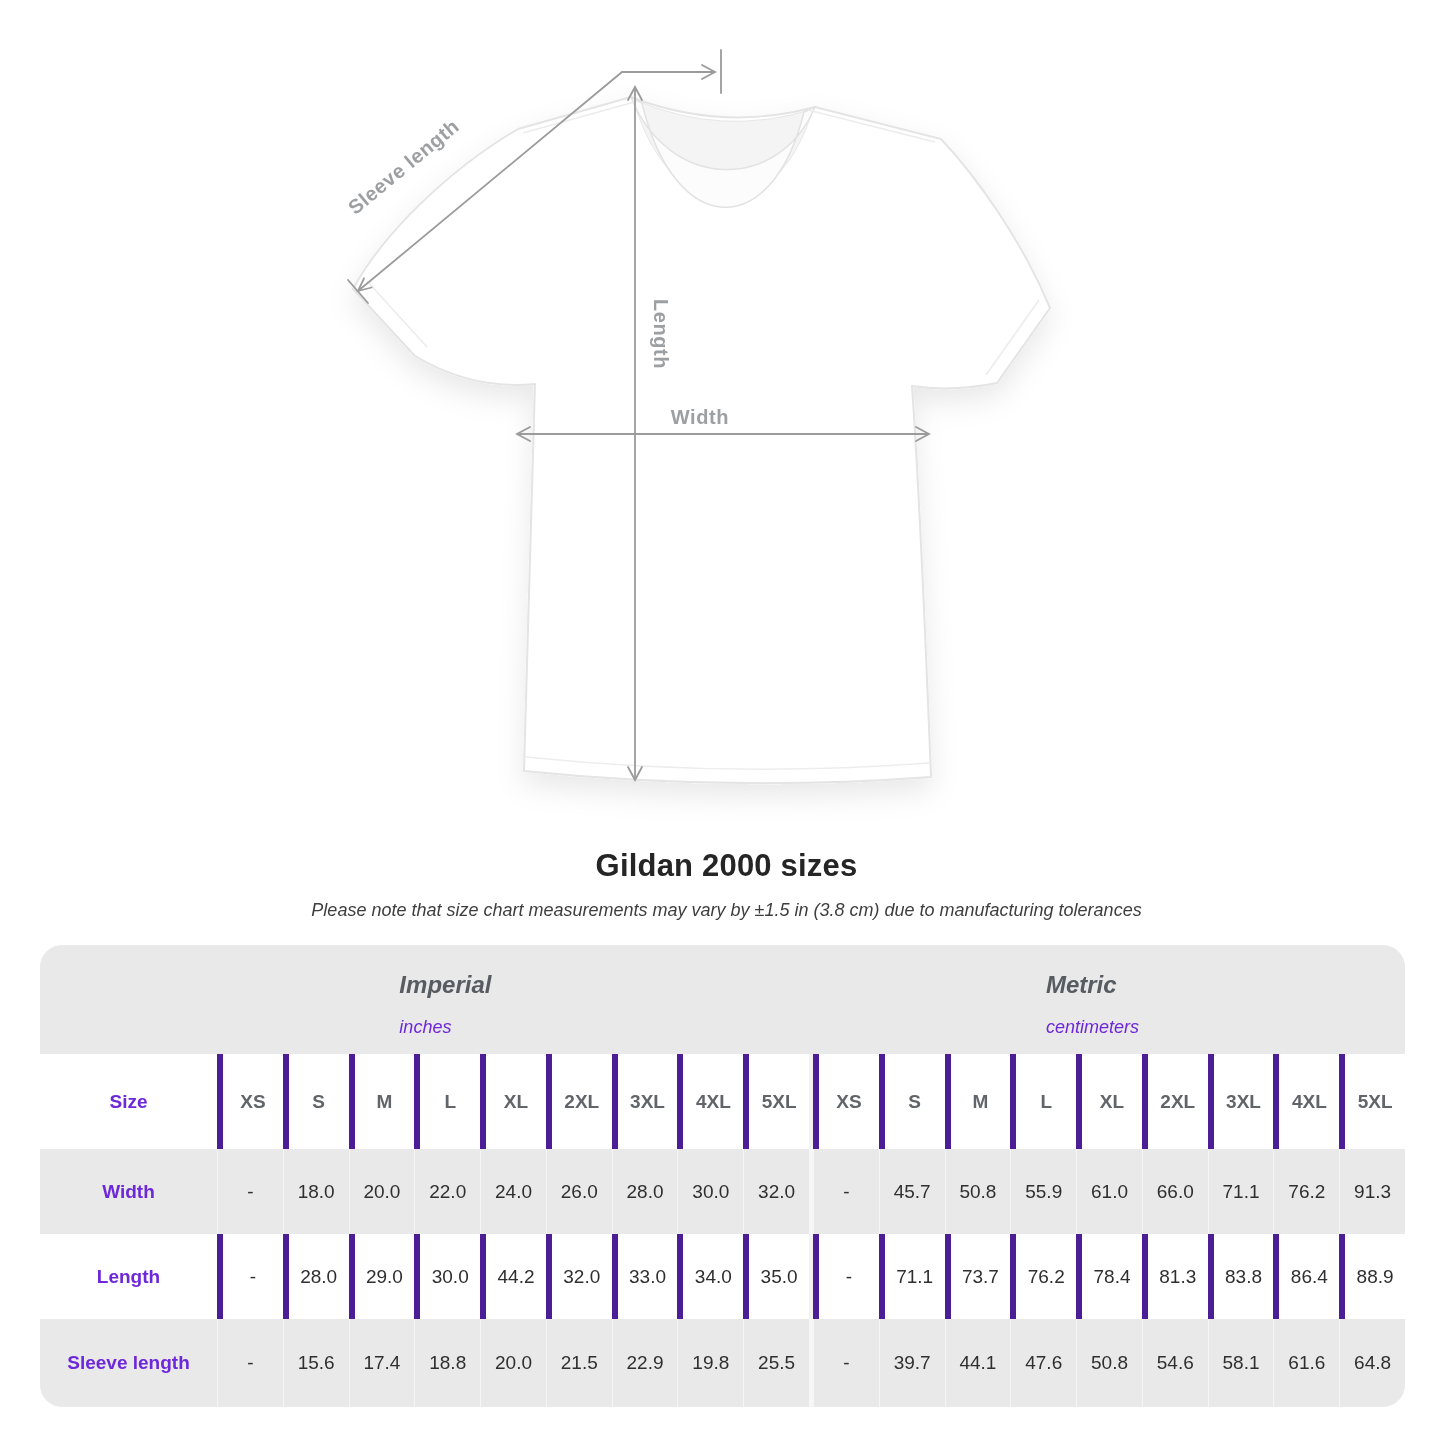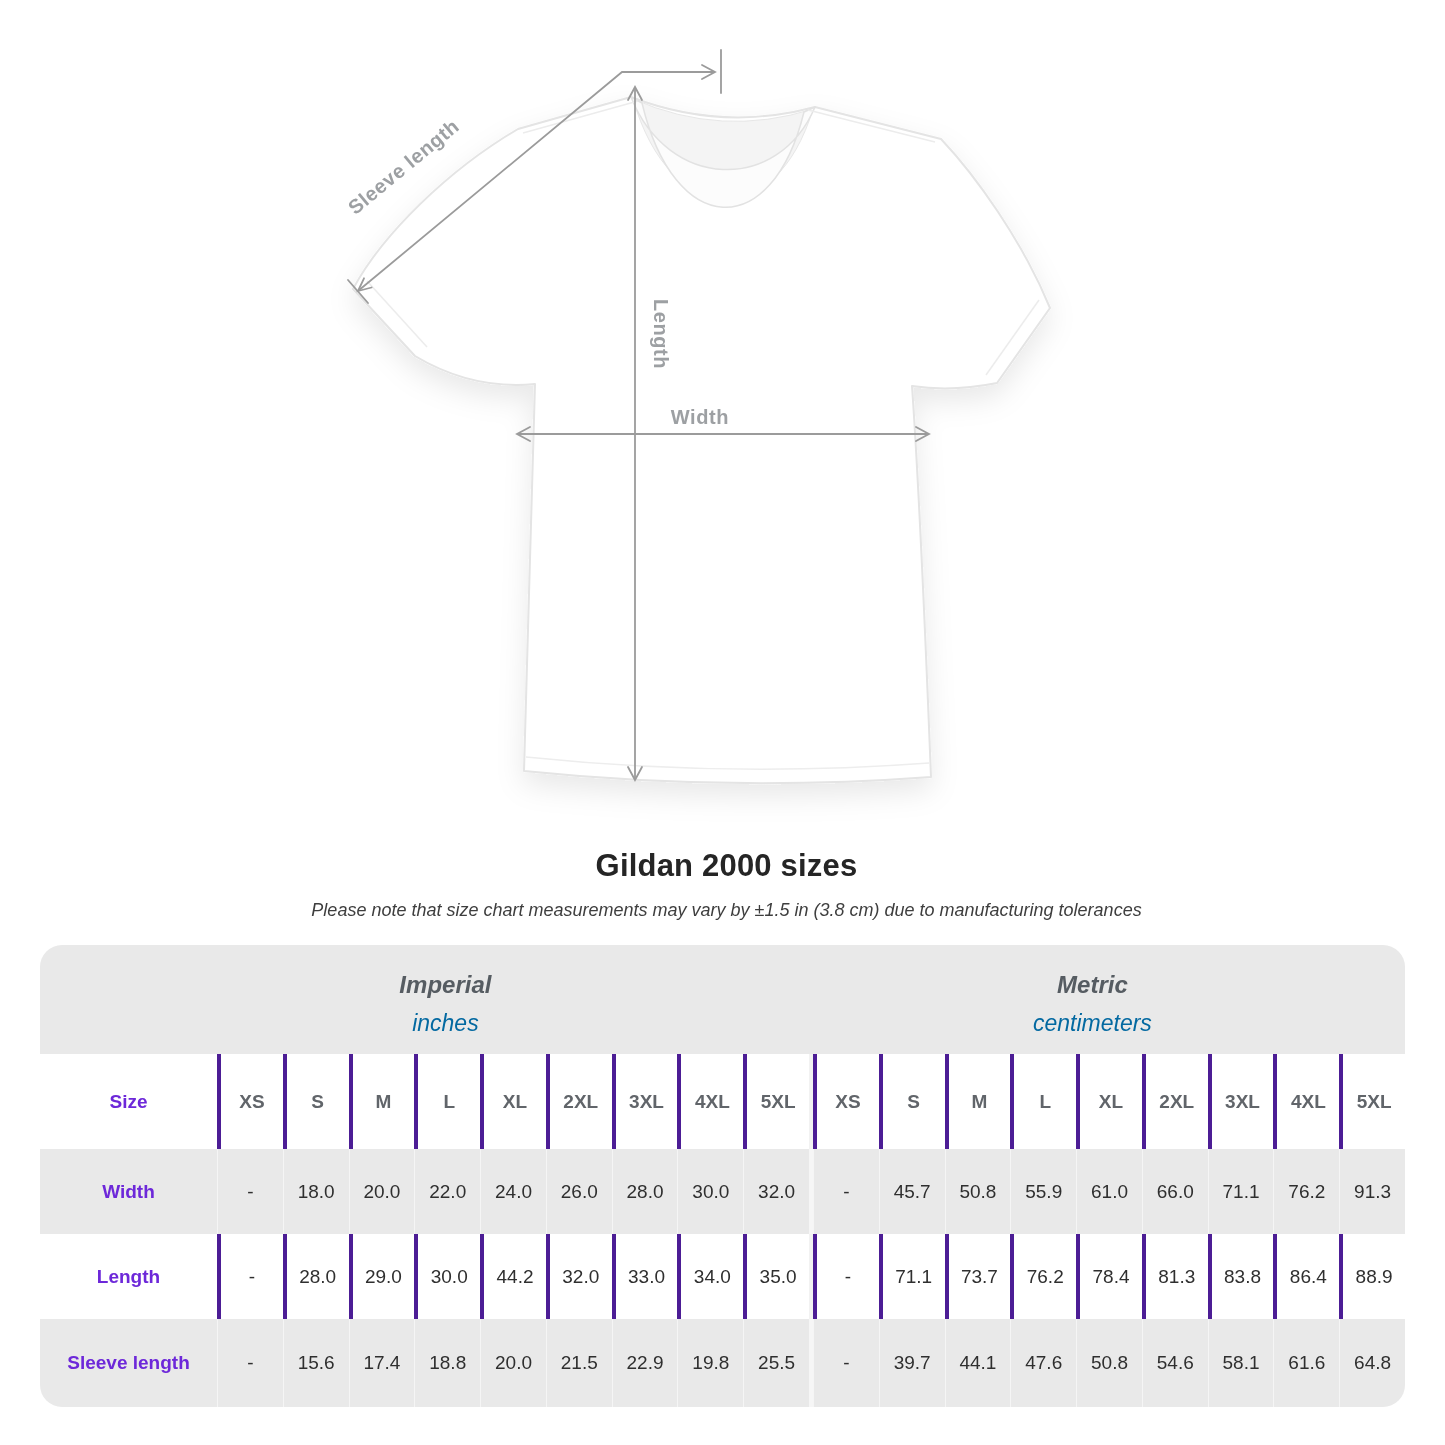--- a/index.html
+++ b/index.html
@@ -13,32 +13,32 @@
   
   .title-block{position:absolute;left:4px;top:848px;width:1445px;text-align:center;}
   .chart-title{font-size:31px;font-weight:bold;color:#252525;letter-spacing:.2px;}
   .chart-note{margin-top:16px;font-size:18px;font-style:italic;color:#3e3e3e;}
   
   .size-table{
     position:absolute;left:40px;top:945px;width:1365px;
     border-radius:22px;overflow:hidden;background:#ffffff;
   }
   .unit-band{position:relative;height:109px;background:#e9e9e9;}
-  .unit-group{position:absolute;top:0;height:100%;transform:translateX(-50%);text-align:center;}
+  .unit-group{position:absolute;top:0;height:100%;transform:translateX(-50%);text-align:left;}
   .unit-group.imperial{left:29.7%;}
   .unit-group.metric{left:77.1%;}
   .unit-name{margin-top:26px;font-size:24px;font-weight:bold;font-style:italic;color:#565c62;}
-  .unit-sub{margin-top:11px;font-size:23px;font-style:italic;color:#0369a1;}
+  .unit-sub{margin-top:18px;font-size:18px;font-style:italic;color:#6d28d9;}
   .grid{
     display:grid;
     grid-template-columns:177px repeat(9,1fr) 4px repeat(9,1fr);
     grid-template-rows:95px 85px 85px 88px;
   }
   .c{display:flex;align-items:center;justify-content:center;font-size:19px;}
-  .c.w{background:#ffffff;border-left:4px solid #4c1d95;}
+  .c.w{background:#ffffff;border-left:6px solid #4c1d95;}
   .c.g{background:#e9e9e9;border-left:1px solid #f5f5f5;}
   .c.first{border-left:none;}
   .c.div{border-left:none;padding:0;}
   .c.div.w{background:#f2f2f2;}
   .c.div.g{background:#f6f6f6;}
   .c.hdr{font-weight:bold;color:#61656a;}
   .c.rowlabel{font-weight:bold;color:#6d28d9;font-size:19px;}
   .c.val{color:#2f2f2f;}
   .svg-label{font-weight:bold;fill:#9da0a3;font-size:20px;letter-spacing:.6px;
              font-family:"Liberation Sans","DejaVu Sans",sans-serif;}

